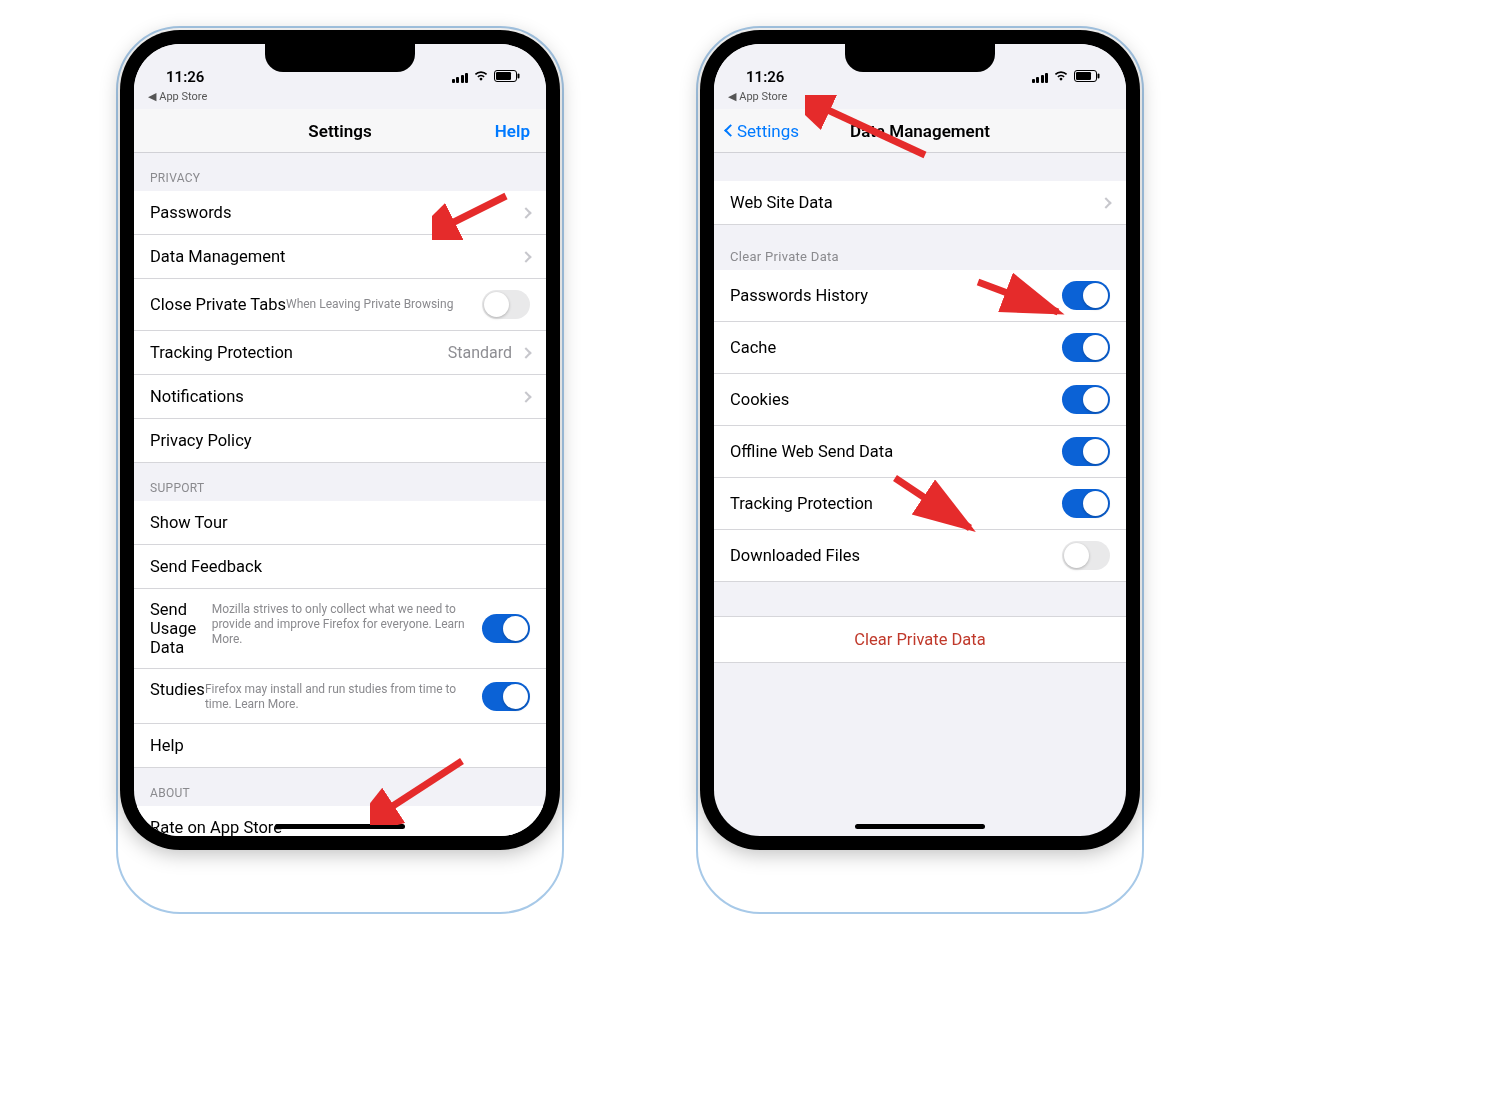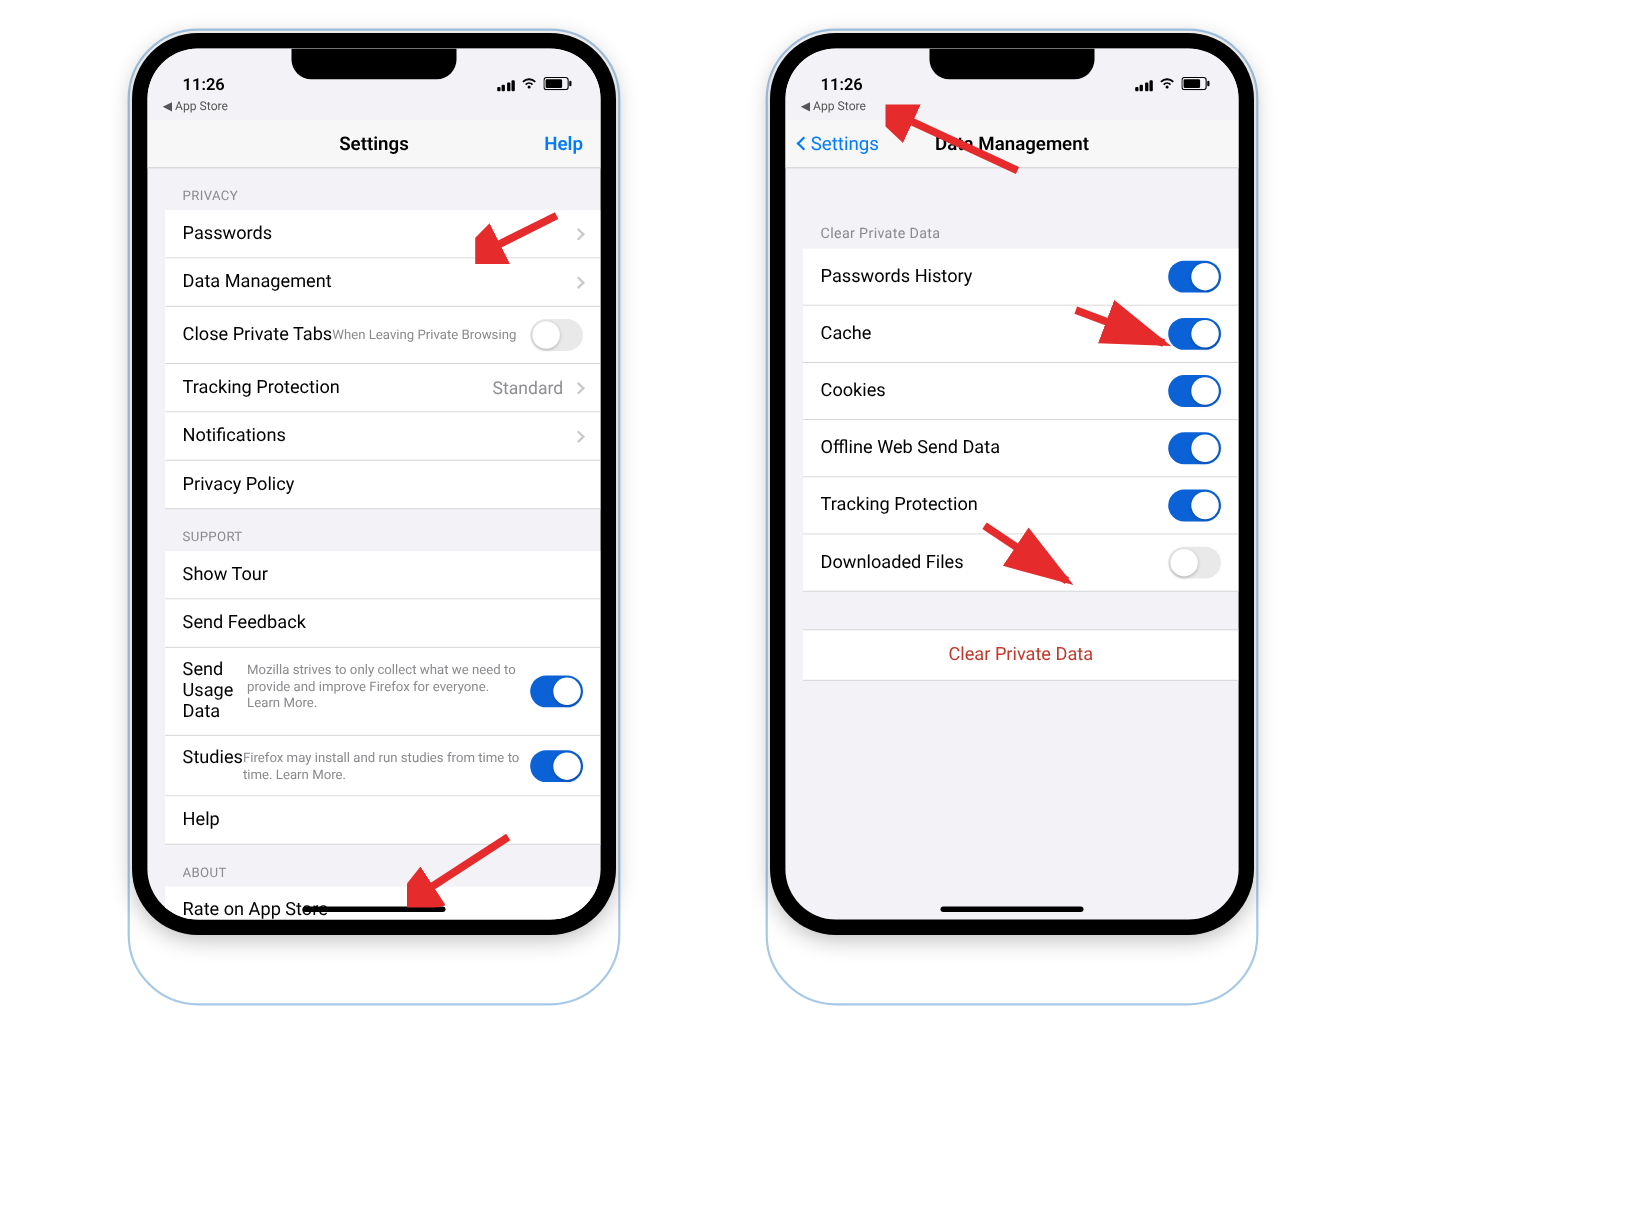--- a/index.html
+++ b/index.html
@@ -93,21 +93,20 @@
     position: absolute;
     right: 16px;
     color: #007aff;
     font-size: 17px;
     font-weight: 600;
   }
   .content {
     overflow-y: hidden;
     height: calc(100% - 100px);
     position: relative;
-    padding-left: 16px;
   }
   .section-header {
     font-size: 12px;
     color: #8a8a8e;
     text-transform: uppercase;
     padding: 18px 16px 6px;
     letter-spacing: 0.3px;
   }
   .section-header.small { text-transform: none; font-size: 13px; padding: 24px 16px 6px; }
   .row {
@@ -319,20 +318,26 @@
     <div class="breadcrumb">◀ <span>App Store</span></div>
     <div class="nav-bar">
       <span class="nav-left">
           <span class="chevron back"></span>
           <span>Settings</span>
         </span>
       <span class="nav-title">Data Management</span>
     </div>
     <div class="content">
       <div style="height:28px"></div>
+      <div class="row">
+        <span>Web Site Data</span>
+        <span class="right">
+            <span class="chevron"></span>
+          </span>
+      </div>
 
       <div class="section-header small">Clear Private Data</div>
 
       <div class="row">
         <span>Passwords History</span>
         <div class="toggle on"></div>
       </div>
       <div class="row">
         <span>Cache</span>
         <div class="toggle on"></div>

